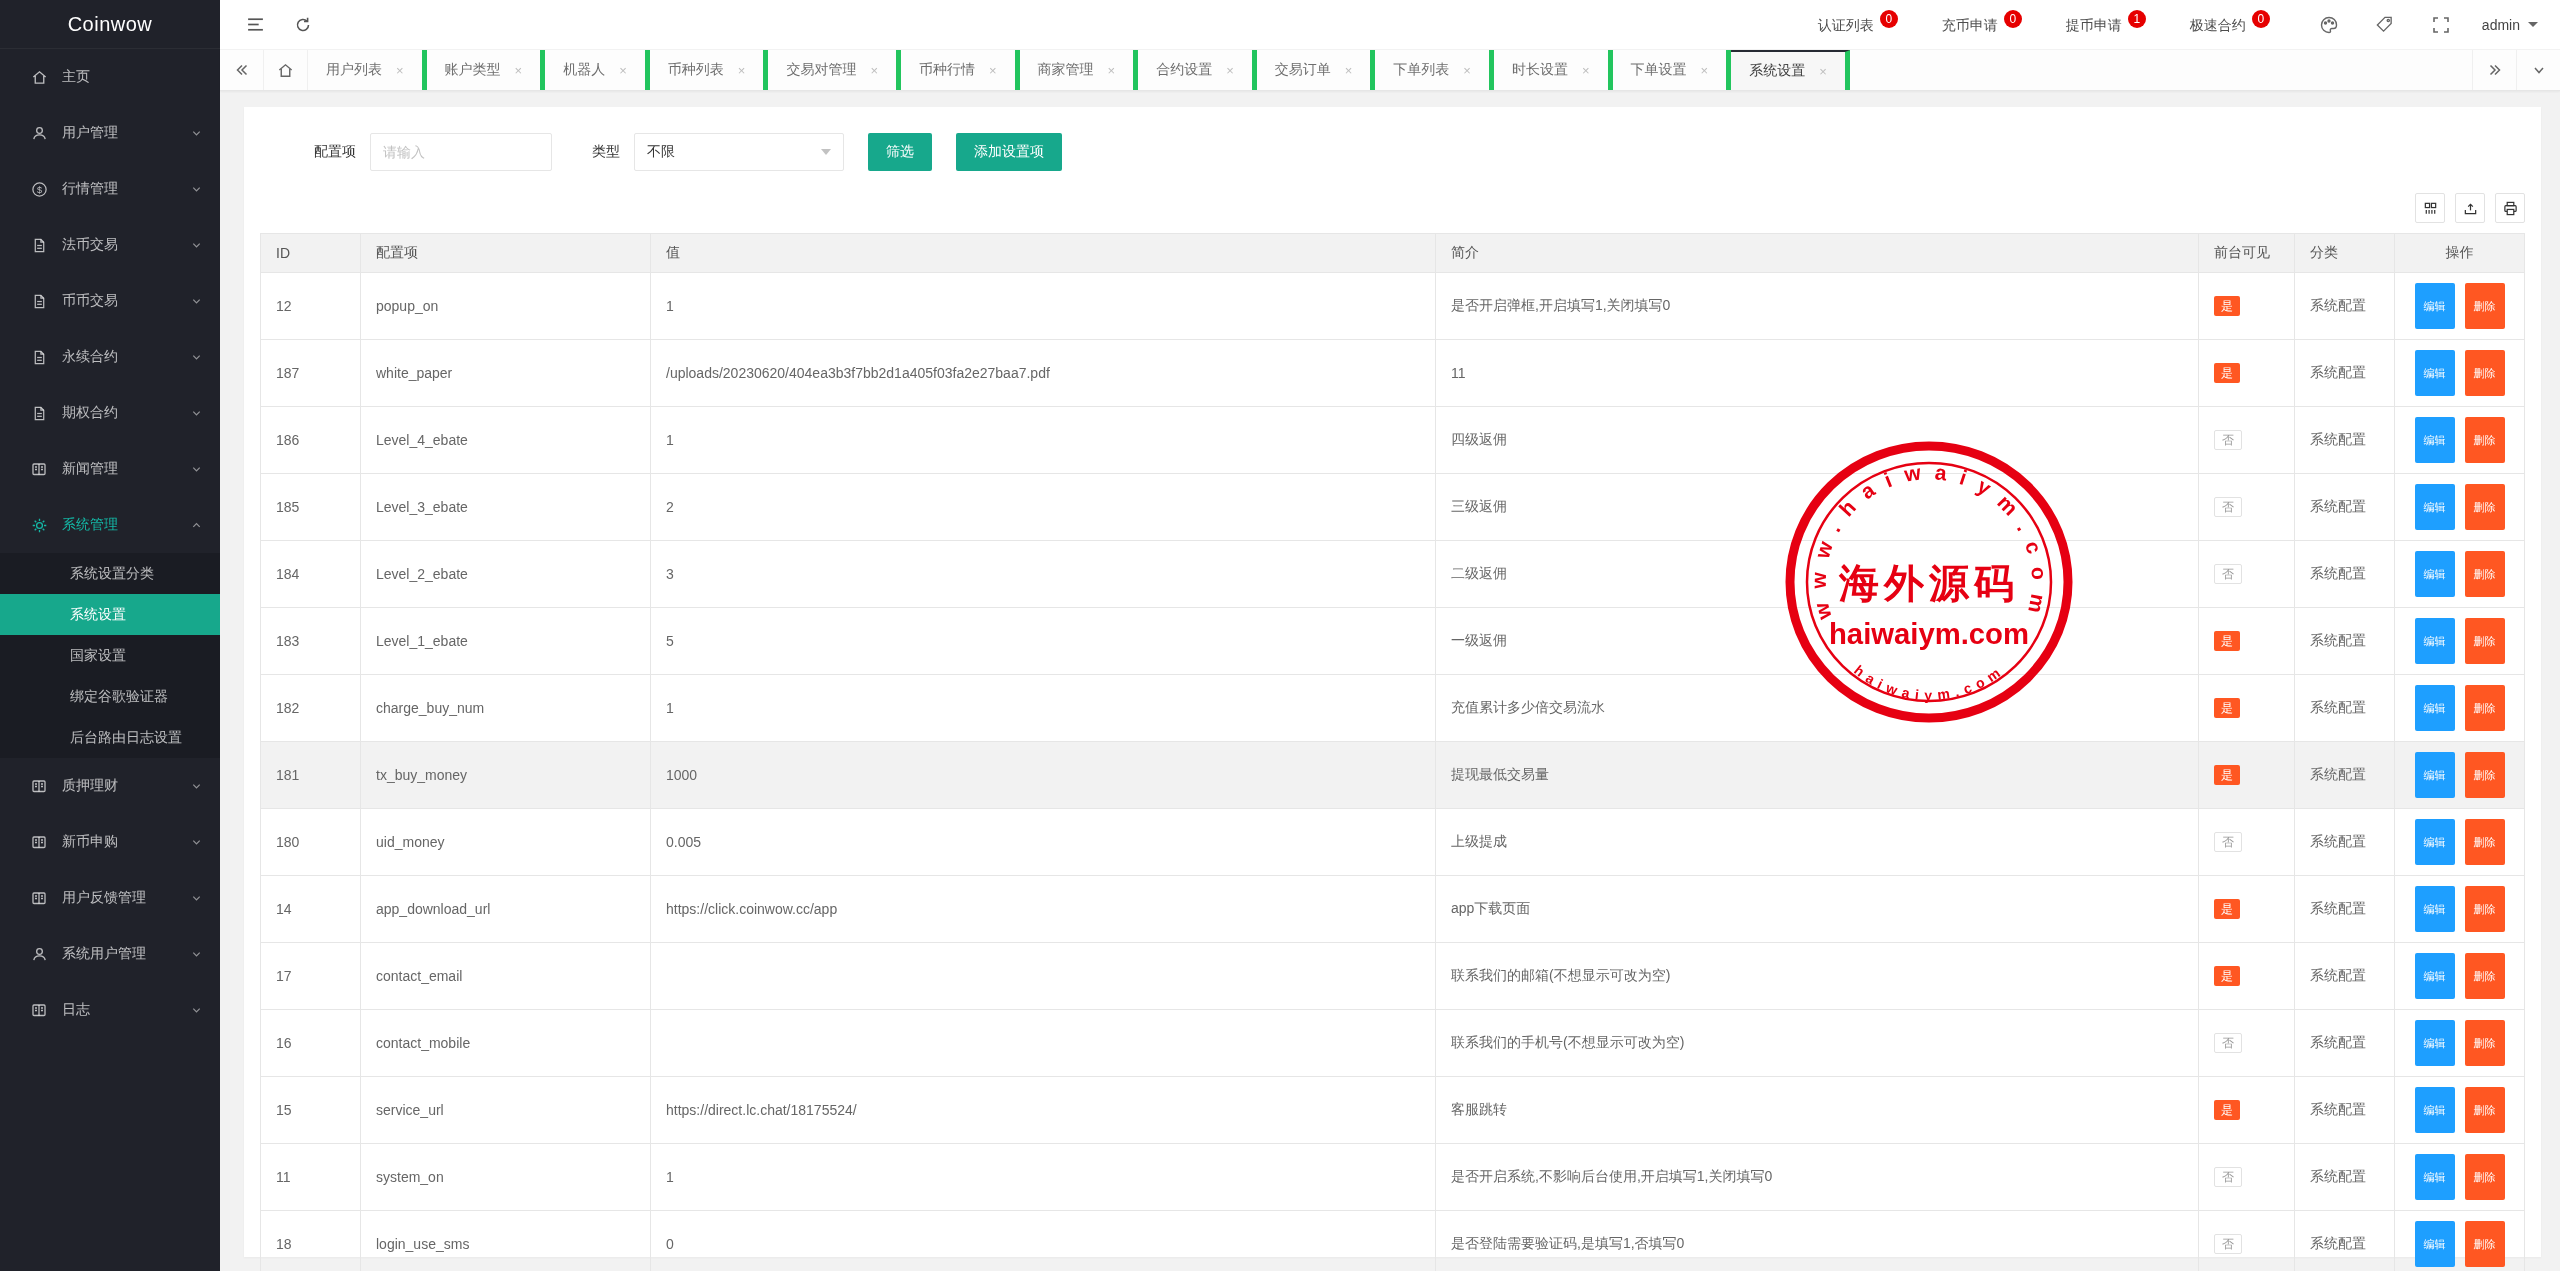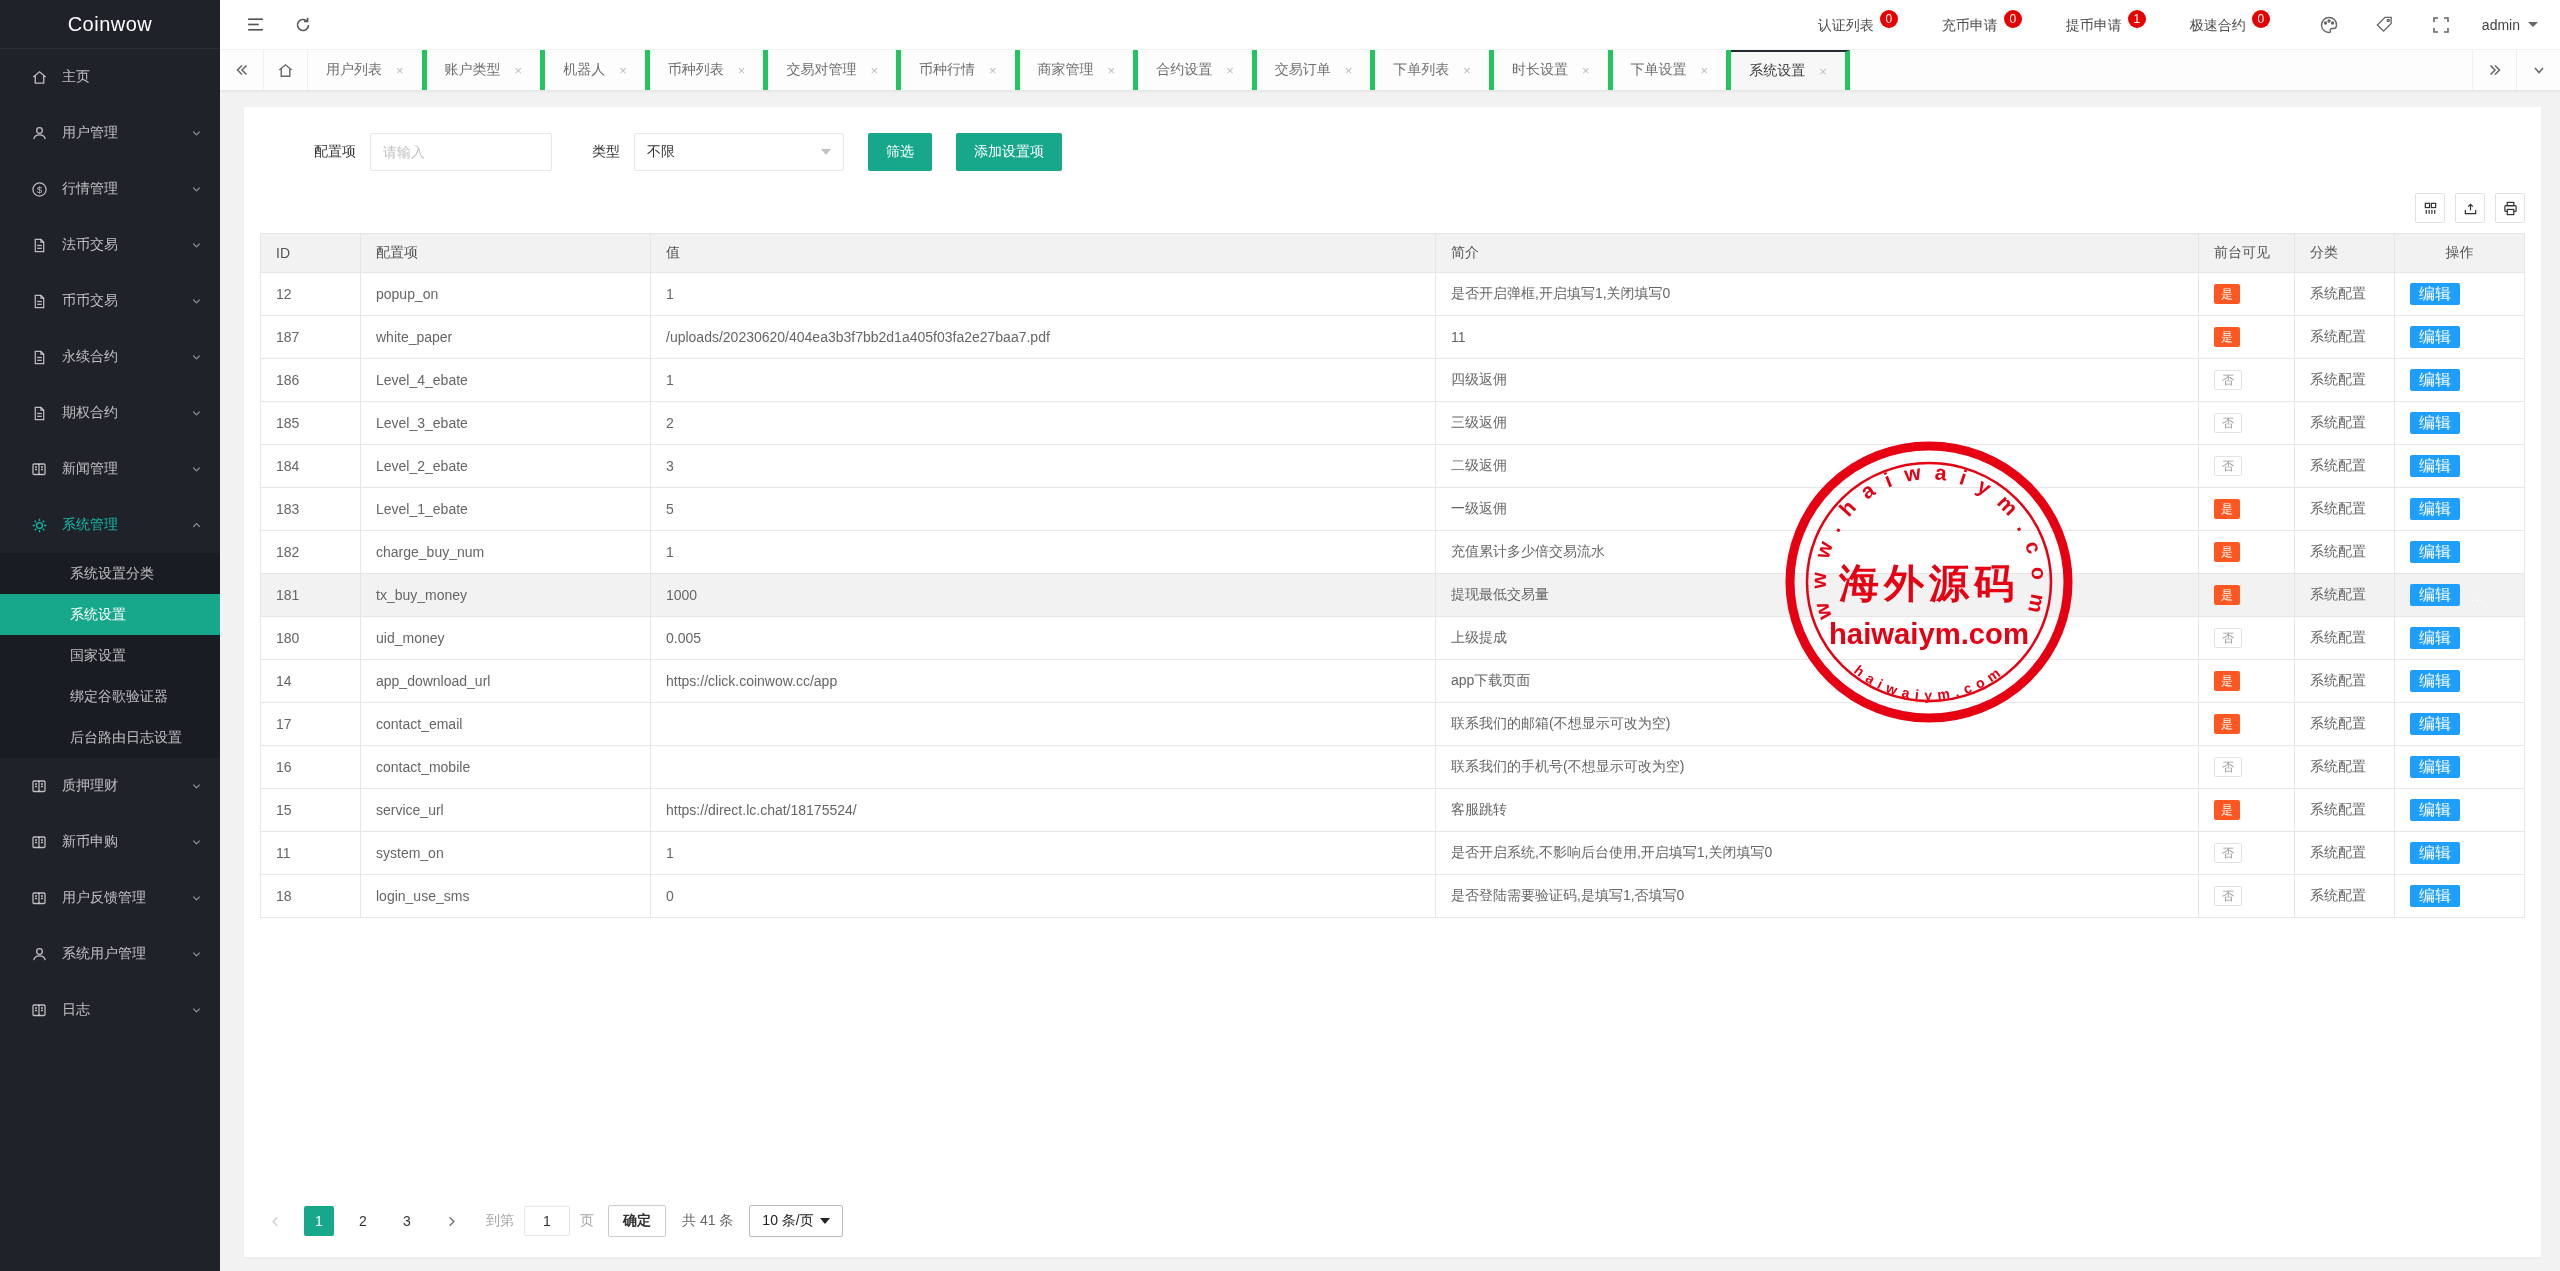--- a/index.html
+++ b/index.html
@@ -58,21 +58,21 @@
   .tool-btn{width:30px;height:30px;border:1px solid #e2e2e2;border-radius:2px;background:#fff;display:flex;align-items:center;justify-content:center;color:#333;cursor:pointer}
 
   .table-wrap{margin:0 16px;flex-shrink:0}
   table{width:100%;border-collapse:collapse;table-layout:fixed;font-size:14px;color:#666}
   th,td{border:1px solid #e6e6e6;padding:10px 15px;white-space:nowrap;overflow:hidden;text-overflow:ellipsis;text-align:left;font-weight:400}
   th{background:#f2f2f2;color:#555}
   th.center,td.center{text-align:center}
   tr.highlight td{background:#f2f2f2}
   .badge-yes{display:inline-block;background:#ff5722;color:#fff;border-radius:2px;padding:3px 7px;font-size:12px;line-height:14px}
   .badge-no{display:inline-block;background:#fff;border:1px solid #e2e2e2;color:#999;border-radius:2px;padding:2px 7px;font-size:12px;line-height:14px}
-  .op-btn{display:inline-block;border:none;border-radius:2px;color:#fff;font-size:16px;padding:4px 9px;cursor:pointer;line-height:14px}
+  .op-btn{display:inline-block;border:none;border-radius:2px;color:#fff;font-size:11px;padding:16px 9px;cursor:pointer;line-height:14px}
   .op-edit{background:#1e9fff;margin-right:10px}
   .op-del{background:#ff5722}
 
   
   .pagination{margin-top:auto;display:flex;align-items:center;padding:14px 16px 20px;flex-shrink:0;color:#666}
   .pg-btn{min-width:30px;height:30px;display:flex;align-items:center;justify-content:center;margin-right:14px;color:#333;cursor:pointer;border-radius:2px}
   .pg-prev{color:#d2d2d2}
   .pg-next{color:#777}
   .pg-btn.active{background:#17a88c;color:#fff;cursor:default}
   .pg-goto{color:#a6a6a6;margin:0 10px 0 6px}

